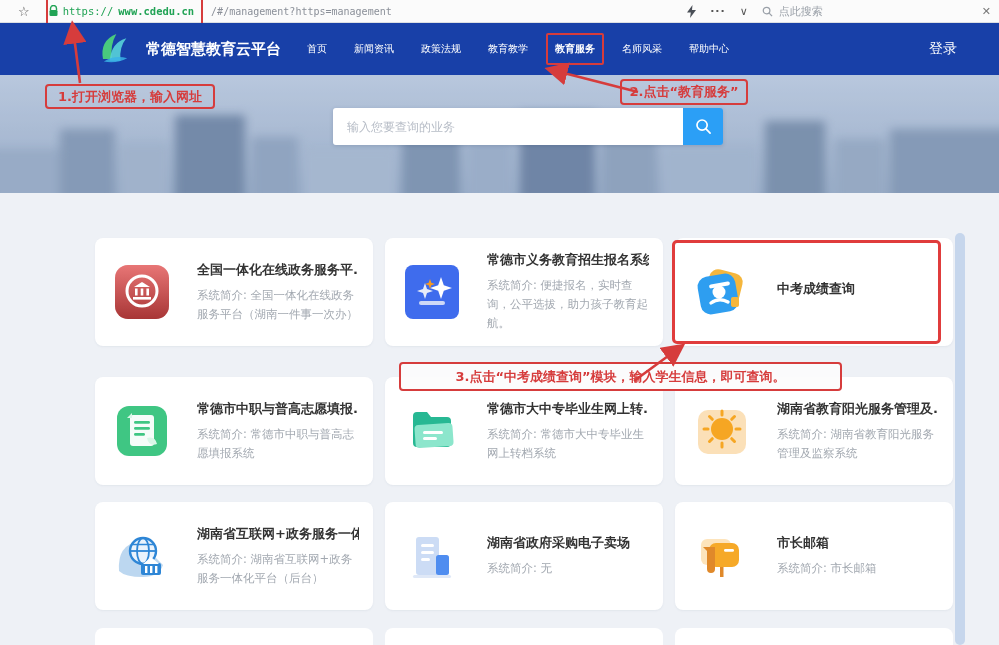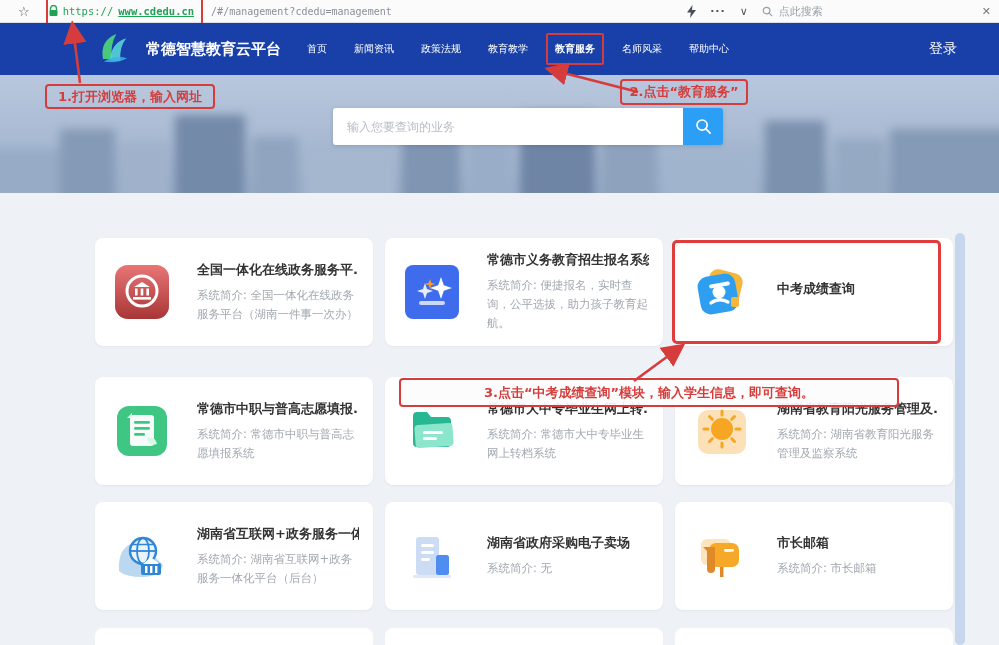--- a/index.html
+++ b/index.html
@@ -20,21 +20,21 @@
   .bm-star { font-size:13px; color:#555; }
   .url-box {
     display:inline-flex; align-items:center; gap:5px;
     border:2px solid #d63c3c; border-radius:3px; padding:1px 7px 1px 1px;
     height:30px; margin-left:8px;
   }
   .url-secure, .url-domain {
     font-family:"DejaVu Sans Mono","Liberation Mono",monospace;
     color:#21a355; font-size:10.5px;
   }
-  .url-domain { font-weight:bold;text-decoration:underline; }
+  .url-domain { font-weight:bold; }
   .url-path {
     font-family:"DejaVu Sans Mono","Liberation Mono",monospace;
     color:#8a8f98; font-size:10px;
   }
   .bar-right { margin-left:auto; display:flex; align-items:center; gap:14px; }
   .bar-ico { color:#555; font-size:11px; cursor:default; }
   .bar-search { display:flex; align-items:center; gap:6px; width:200px; color:#9aa0a8; }
   .bar-close { color:#777; font-size:11px; margin-left:6px; }
 
   
@@ -83,21 +83,21 @@
 
   
   .anno {
     position:absolute; display:flex; align-items:center; justify-content:center;
     border:2px solid #d63c3c; border-radius:4px;
     color:#d63c3c; font-weight:bold; font-size:13px; z-index:55;
     white-space:nowrap;
   }
   #anno1 { left:45px;  top:84px;  width:170px; height:25px; background:rgba(190,205,225,.25); }
   #anno2 { left:620px; top:79px;  width:128px; height:26px; background:rgba(190,205,225,.25); }
-  #anno3 { left:399px; top:378px; width:500px; height:29px; background:rgba(252,252,252,.92); }
+  #anno3 { left:399px; top:362px; width:443px; height:29px; background:rgba(252,252,252,.92); }
 
   #arrows { position:absolute; left:0; top:0; z-index:60; pointer-events:none; }
 
   
   .card {
     position:absolute; width:278px; height:108px; background:#fff;
     border-radius:8px; display:flex; align-items:center; padding:0 14px 0 18px;
     box-shadow:0 1px 2px rgba(120,135,160,.10); cursor:pointer;
   }
   .card-icon { width:58px; height:58px; flex:0 0 auto; margin-right:26px; }
@@ -129,21 +129,21 @@
 <div id="browserbar">
   <span class="bm-star">☆</span>
   <span class="url-box">
     <svg width="9" height="12" viewBox="0 0 9 12">
         <path d="M1.5 5V3.5a3 3 0 0 1 6 0V5" fill="none" stroke="#21a355" stroke-width="1.4"></path>
         <rect x="0.5" y="5" width="8" height="6" rx="1.2" fill="#21a355"></rect>
       </svg>
     <span class="url-secure">https://</span>
       <span class="url-domain">www.cdedu.cn</span>
   </span>
-  <span class="url-path">/#/management?cdedu=management</span>
+  <span class="url-path">/#/management?https=management</span>
 
   <span class="bar-right">
     <svg width="9" height="13" viewBox="0 0 9 13">
         <polygon points="5.5,0 0,7.5 3.8,7.5 3,13 9,5 5,5" fill="#4a4f57"></polygon>
       </svg>
     <span class="bar-ico" style="font-weight:bold;letter-spacing:1px">···</span>
     <span class="bar-ico">∨</span>
     <span class="bar-search">
       <svg width="11" height="11" viewBox="0 0 12 12">
           <circle cx="5" cy="5" r="3.6" fill="none" stroke="#9aa0a8" stroke-width="1.4"></circle>

